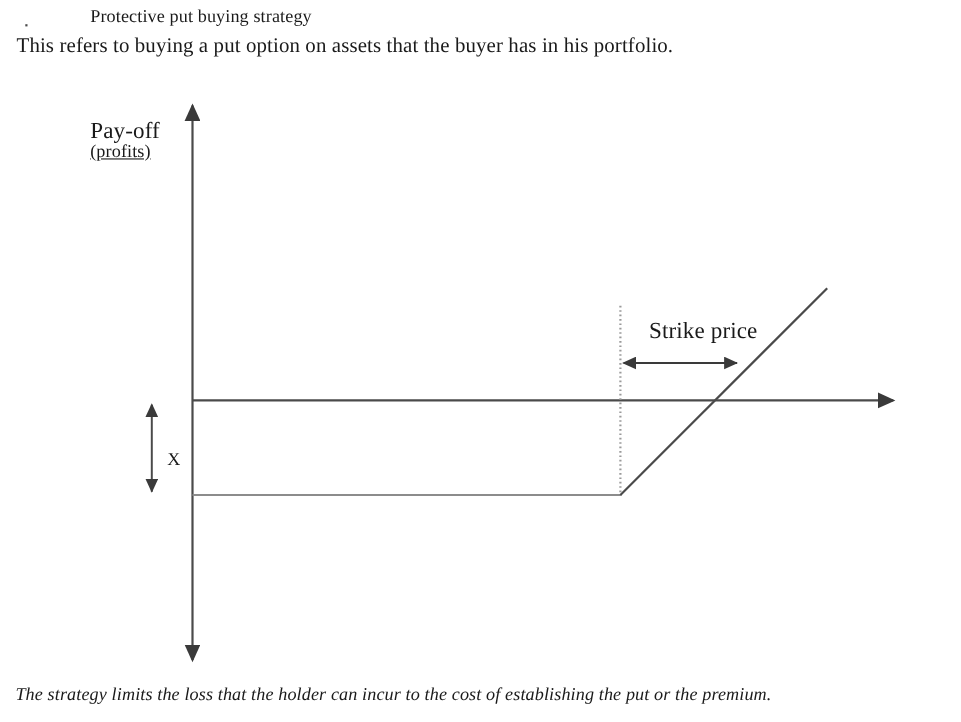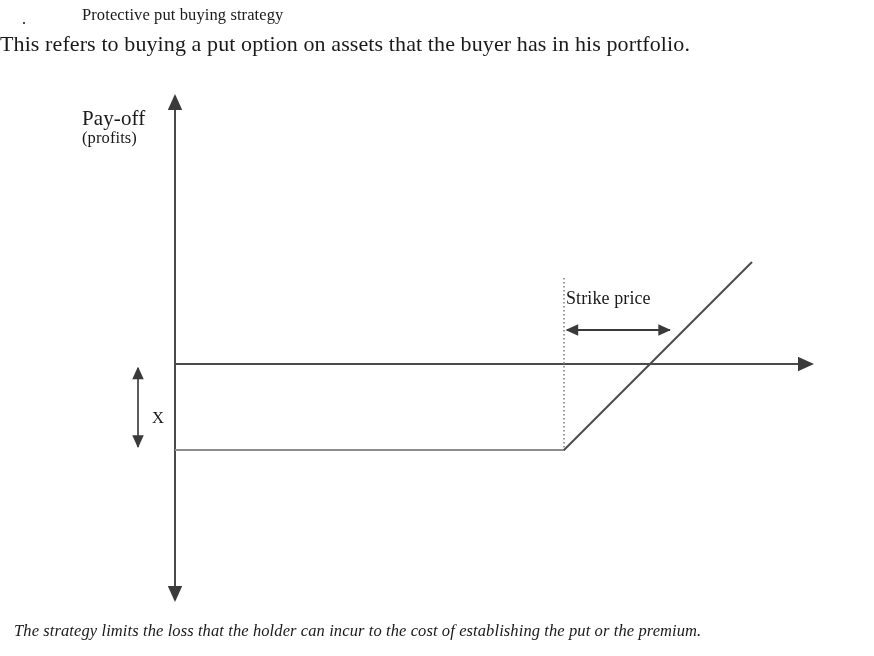--- a/index.html
+++ b/index.html
@@ -27,45 +27,46 @@
     font-family: "Liberation Serif", "DejaVu Serif", serif;
     color: #1a1a1a;
     letter-spacing: 0.1px;
   }
   #title-text {
     left: 82px;
     top: 5px;
     font-size: 16.5px;
   }
   #intro-text {
-    left: 0;
+    left: 15px;
     top: 31px;
-    font-size: 22px;
+    font-size: 19px;
     text-align: right;
   }
   #footer-text {
     left: 14px;
     top: 621px;
     font-size: 16.5px;
     font-style: italic;
   }
   #axis-label-line1 {
     left: 82px;
     top: 106px;
     font-size: 21px;
   }
   #axis-label-line2 {
     left: 82px;
     top: 128px;
     font-size: 16.5px;
+    text-decoration: underline;
   }
   #strike-label {
-    left: 566px;
+    left: 590px;
     top: 288px;
-    font-size: 18px;
+    font-size: 21px;
   }
   #x-label {
     left: 152px;
     top: 408px;
     font-size: 16.5px;
   }
   .speck {
     position: absolute;
     left: 23px;
     top: 22px;

